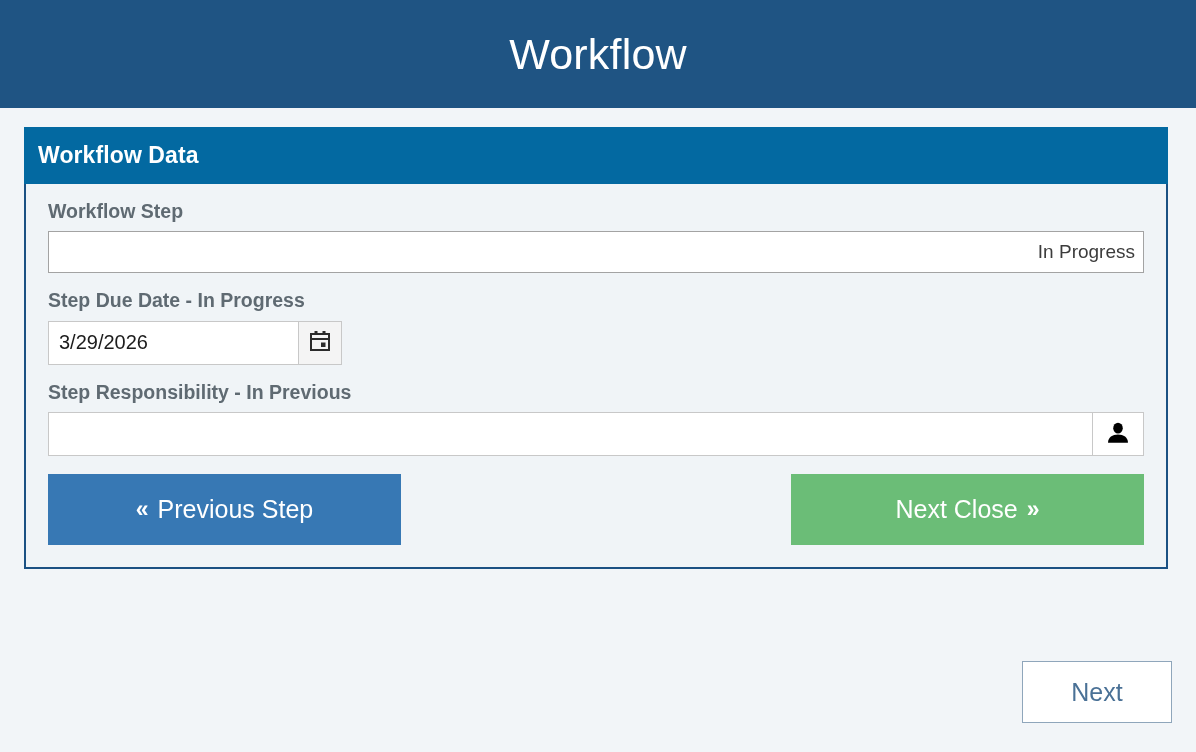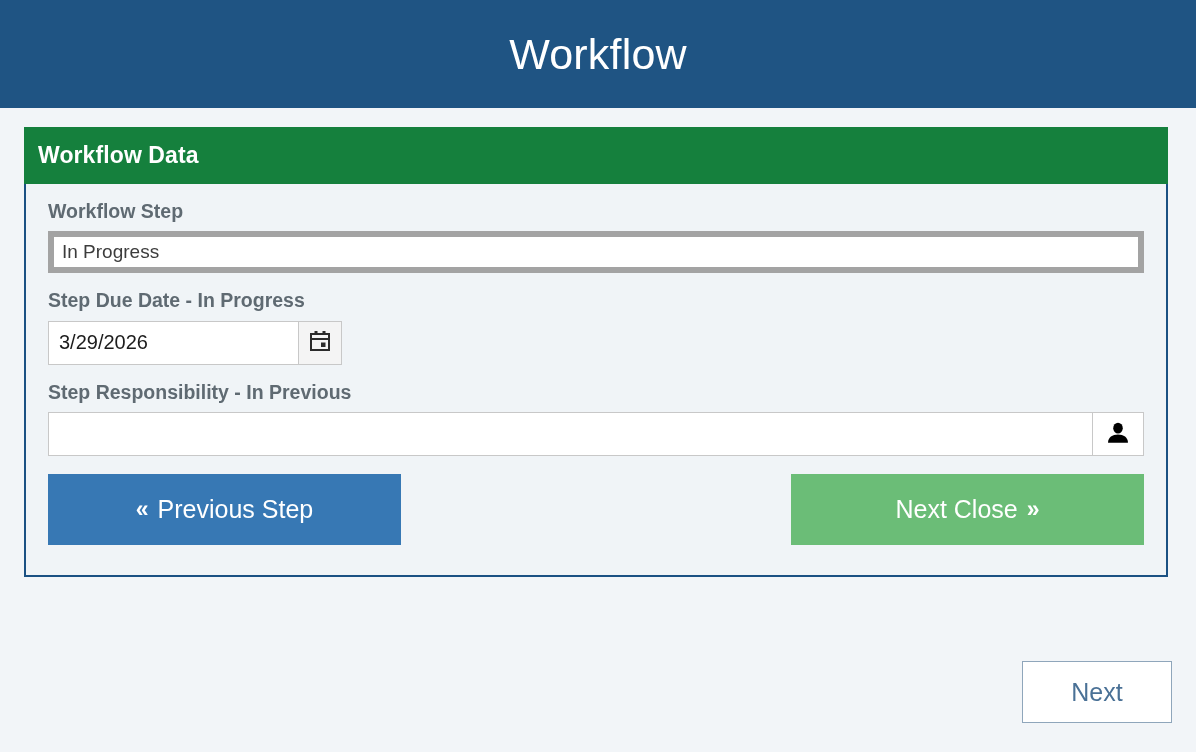--- a/index.html
+++ b/index.html
@@ -36,36 +36,36 @@
   .panel {
     position: absolute;
     left: 24px;
     top: 127px;
     width: 1144px;
     box-sizing: border-box;
     border: 2px solid #1b5183;
     background: #f0f4f7;
   }
   .panel-header {
-    background: #15803d;
+    background: #0369a1;
     height: 57px;
     margin: -2px -2px 0 -2px;
     display: flex;
     align-items: center;
     padding-left: 14px;
     box-sizing: border-box;
   }
   .panel-header-title {
     color: #ffffff;
     font-size: 23px;
     font-weight: bold;
     letter-spacing: 0.1px;
   }
   .panel-body {
-    padding: 16px 22px 30px 22px;
+    padding: 16px 22px 22px 22px;
     box-sizing: border-box;
   }
 
   
   .field-label {
     color: #5f6a72;
     font-size: 19.5px;
     font-weight: bold;
     margin: 0 0 8px 0;
     line-height: 1.2;
@@ -73,25 +73,25 @@
   .field-block {
     margin-bottom: 16px;
   }
 
   
   .text-readonly {
     width: 100%;
     box-sizing: border-box;
     height: 42px;
     background: #ffffff;
-    border: 6px solid #a3a3a3;
+    border: 1px solid #a3a3a3;
     font-family: "Liberation Sans", sans-serif;
     font-size: 19px;
     color: #3c3c3c;
-    text-align: left;
+    text-align: right;
     outline: none;
     padding: 0 8px;
   }
 
   .input-row {
     display: flex;
     align-items: flex-start;
   }
   .date-input {
     width: 250px;

